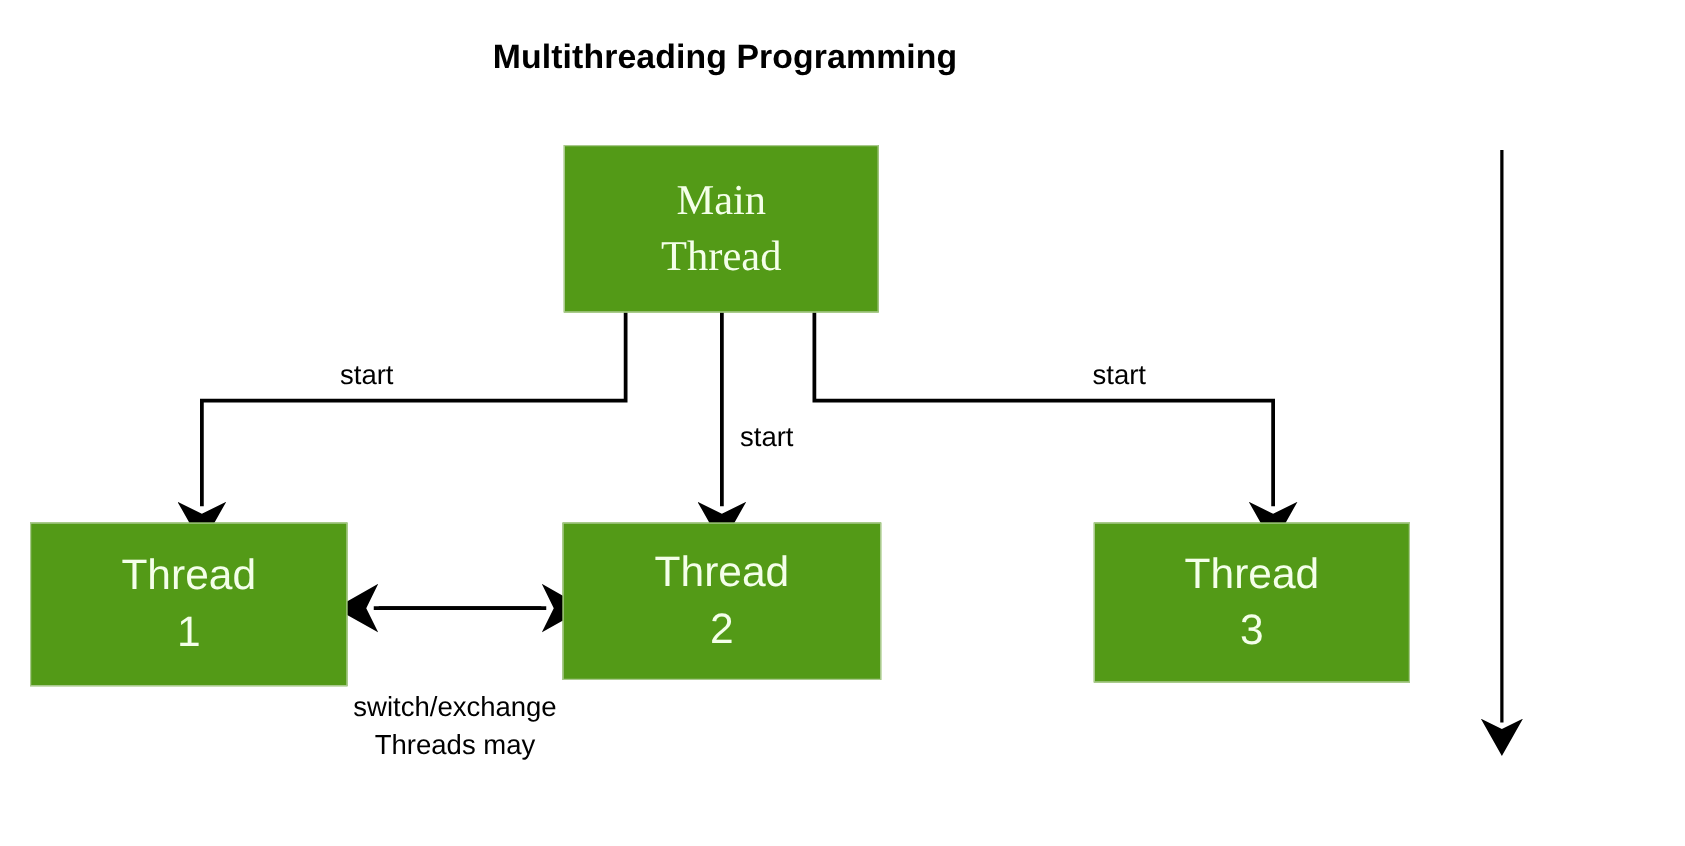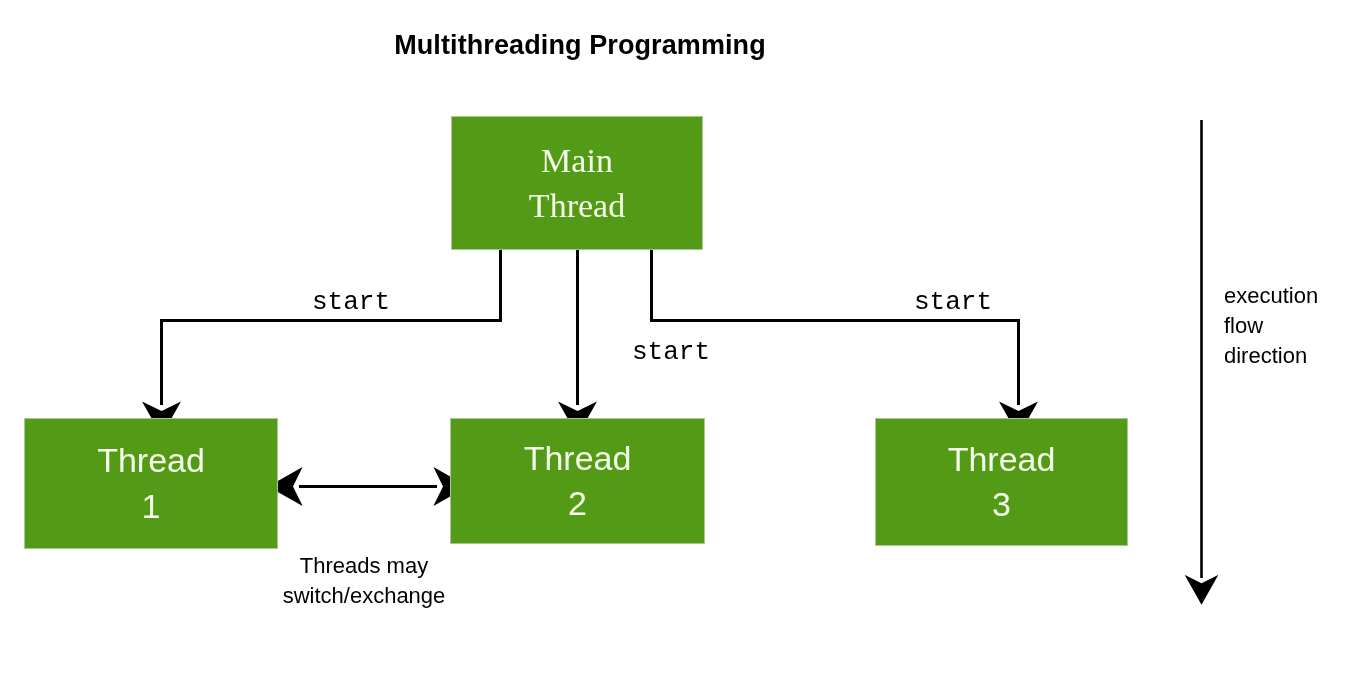--- a/index.html
+++ b/index.html
@@ -60,27 +60,26 @@
   .thread-box .bx-l2 {
     display: block;
   }
   #box-main     { left: 451px; top: 116px; width: 252px; height: 134px; font-family: Liberation Serif, serif; }
   #box-thread-1 { left: 24px;  top: 418px; width: 254px; height: 131px; }
   #box-thread-2 { left: 450px; top: 418px; width: 255px; height: 126px; }
   #box-thread-3 { left: 875px; top: 418px; width: 253px; height: 128px; }
 
   .edge-label {
     position: absolute;
-    font-size: 26px;
+    font-size: 22px;
     line-height: 1.36;
     color: #000000;
-    font-family: Liberation Mono, monospace;
+    font-family: Liberation Sans, sans-serif;
     white-space: nowrap;
     user-select: none;
-    margin-left: 40px;
   }
   #label-start-left   { left: 272px; top: 285px; }
   #label-start-center { left: 592px; top: 335px; }
   #label-start-right  { left: 874px; top: 285px; }
 
   #label-exchange {
     position: absolute;
     left: 264px;
     top: 551px;
     width: 200px;
@@ -153,23 +152,18 @@
     <span class="bx-l2">3</span>
   </div>
 
   <div class="edge-label" id="label-start-left">start</div>
 
   <div class="edge-label" id="label-start-center">start</div>
 
   <div class="edge-label" id="label-start-right">start</div>
 
   <div id="label-exchange">
+    <span>switch/exchange</span>
     <span>Threads may</span>
-    <span>switch/exchange</span>
   </div>
 
-  <div id="label-flow">
-    <span>execution</span>
-    <span>flow</span>
-    <span>direction</span>
-  </div>
 
 </div>
 
 </body></html>

